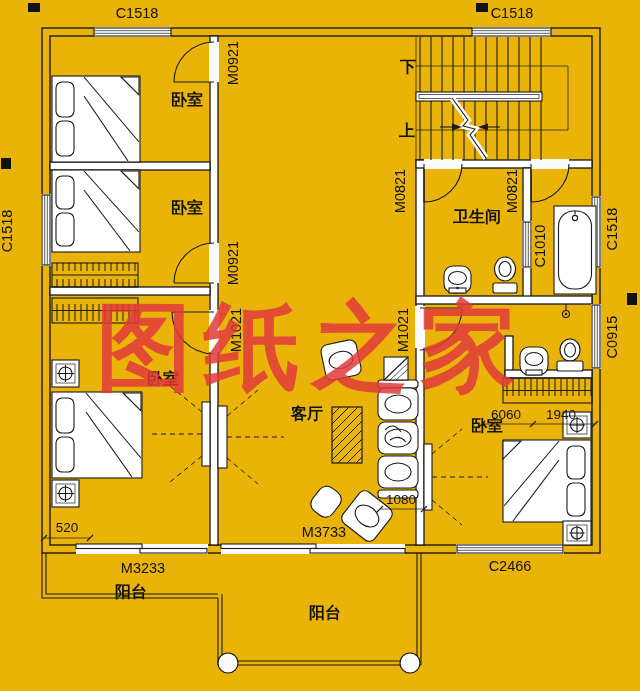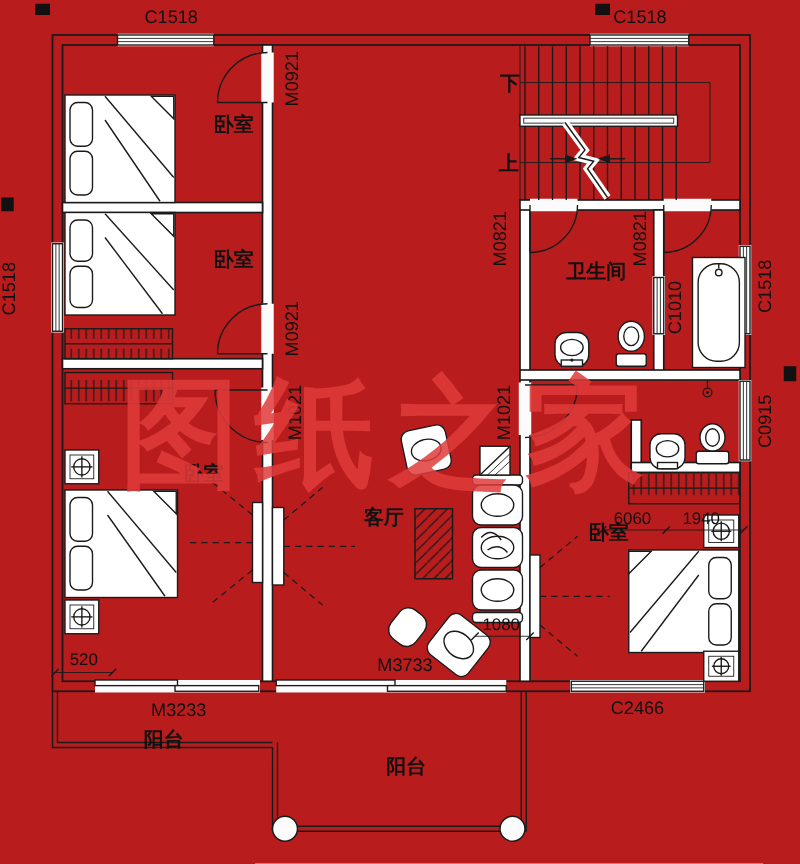--- a/index.html
+++ b/index.html
@@ -1,16 +1,16 @@
 <!DOCTYPE html>
 <html><head>
 <meta charset="utf-8">
 <style>
   html,body{margin:0;padding:0;background:#fbfbfb;}
-  .stage{position:relative;width:640px;height:691px;background:#b91c1c;overflow:hidden;
+  .stage{position:relative;width:640px;height:691px;background:#eab308;overflow:hidden;
          font-family:"Liberation Sans",sans-serif;}
   svg{position:absolute;left:0;top:0;}
   .wall{fill:#ffffff;stroke:#1a1a1a;stroke-width:1.3;}
   .ln{stroke:#1a1a1a;stroke-width:1.1;fill:none;}
   .thin{stroke:#1a1a1a;stroke-width:0.7;fill:none;}
   .erase{fill:#fbfbfb;stroke:none;}
   .furn{fill:#ffffff;stroke:#1a1a1a;stroke-width:1.1;}
   .dash{stroke:#1a1a1a;stroke-width:1;fill:none;stroke-dasharray:5 4;}
   .lbl{font-family:"Liberation Sans",sans-serif;font-size:14.5px;fill:#111;}
   .cjk{font-family:"Liberation Sans",sans-serif;font-size:16px;fill:#111;font-weight:600;}

